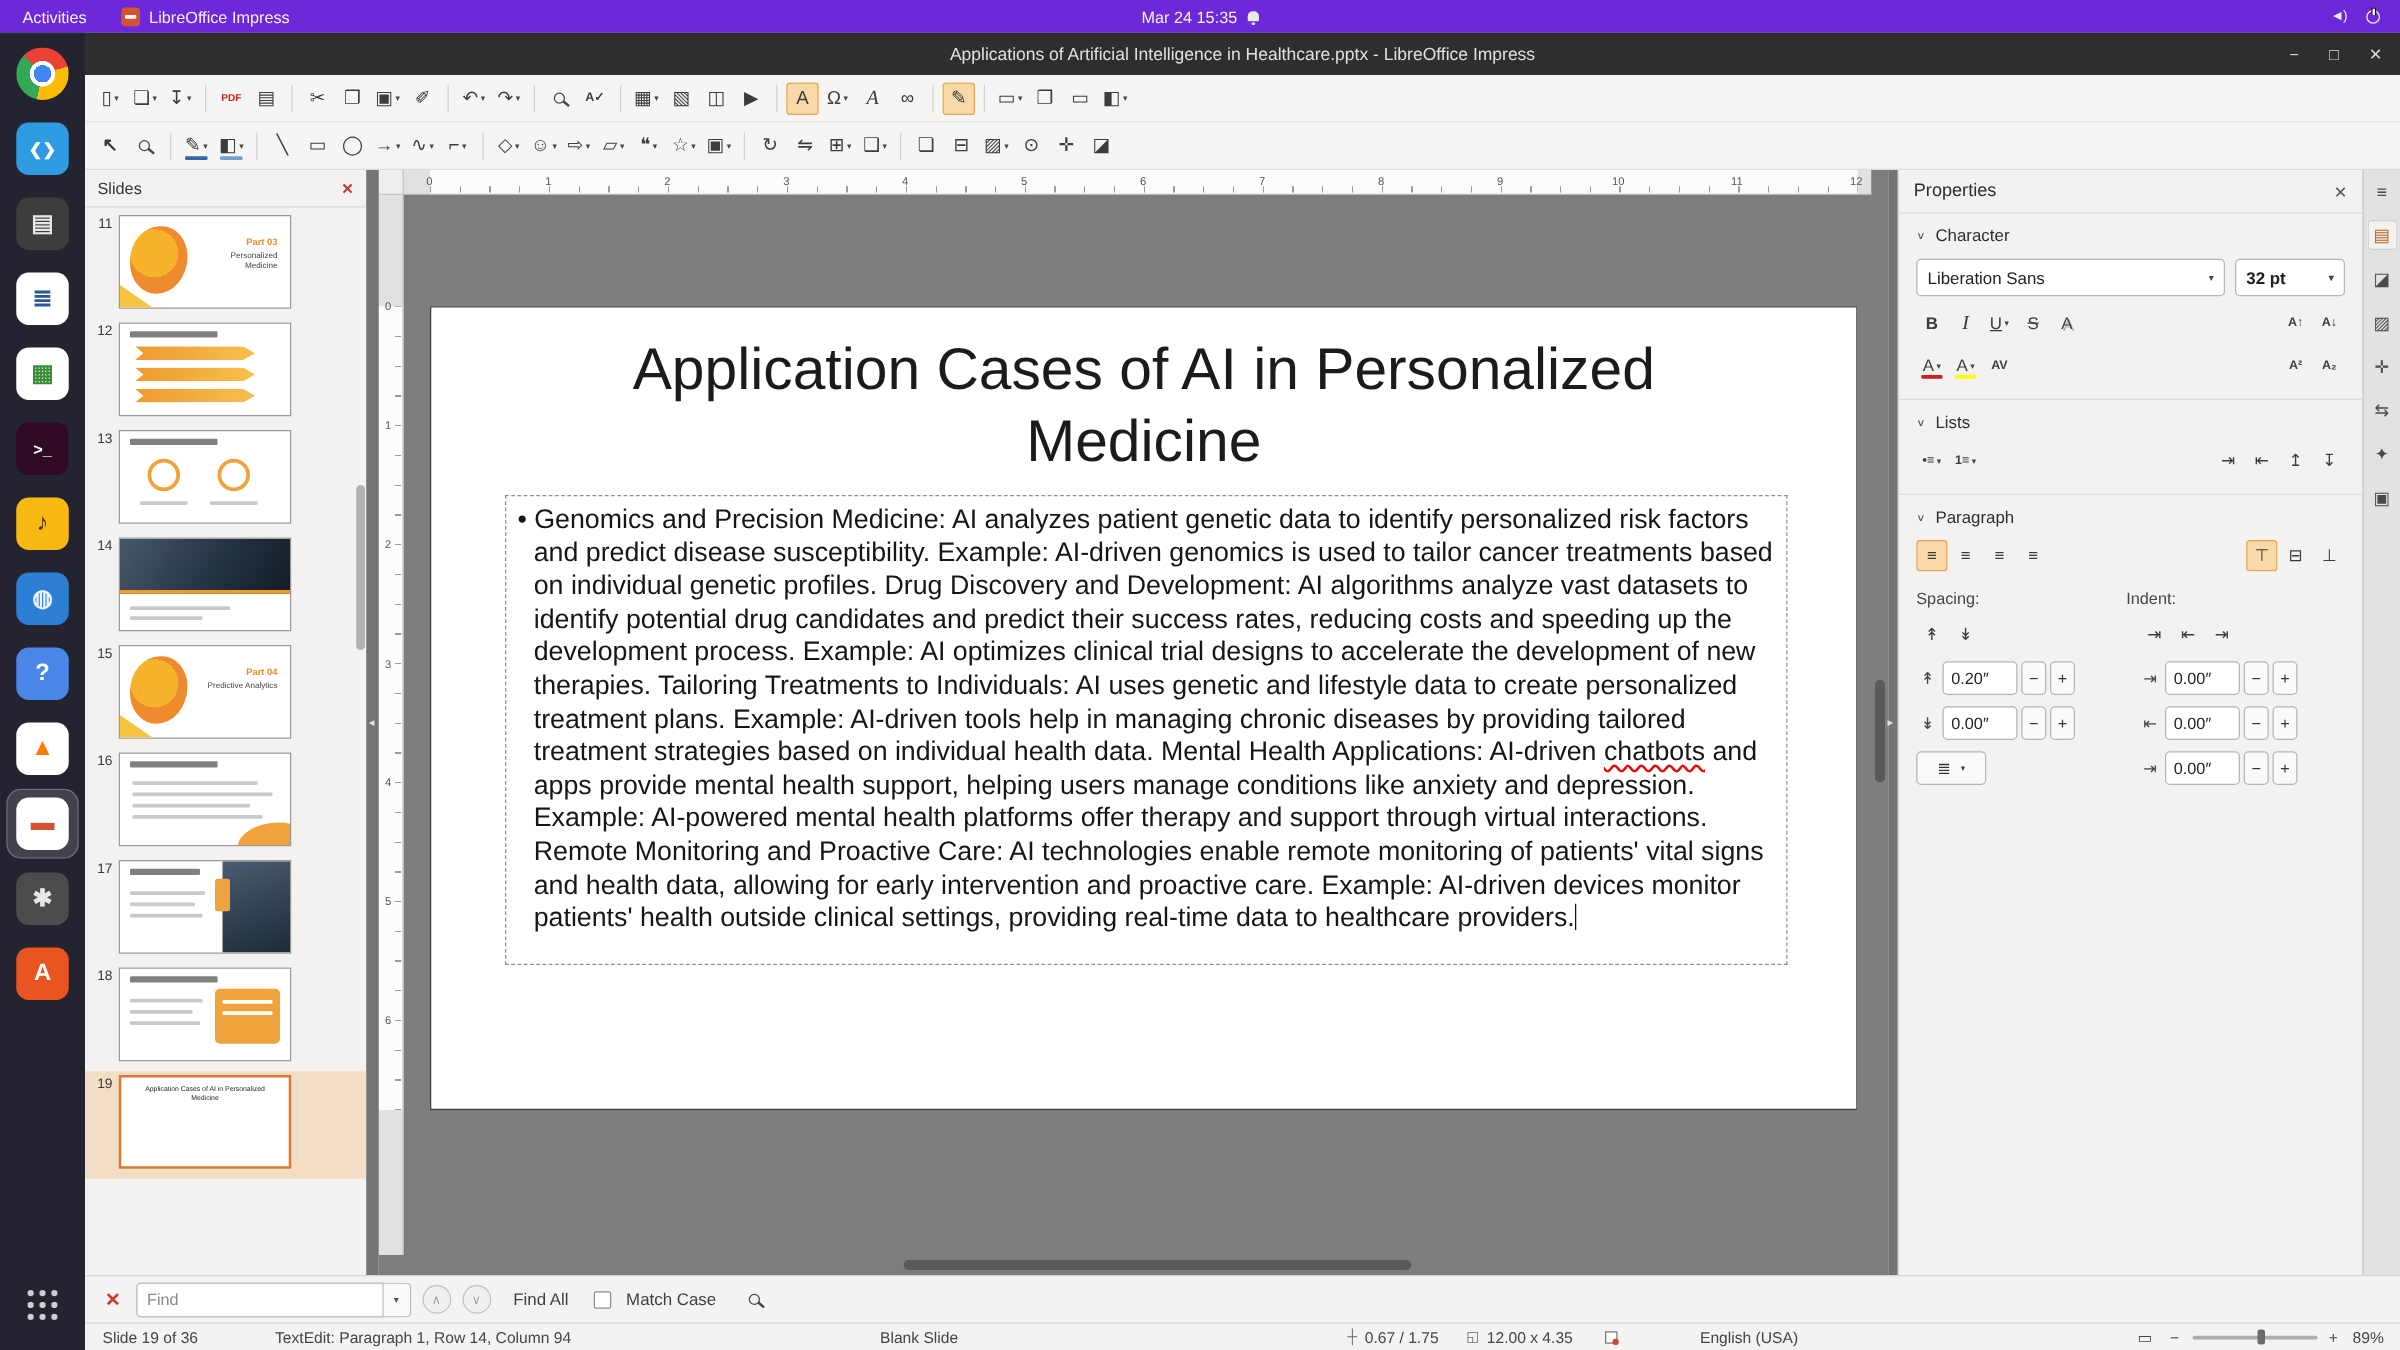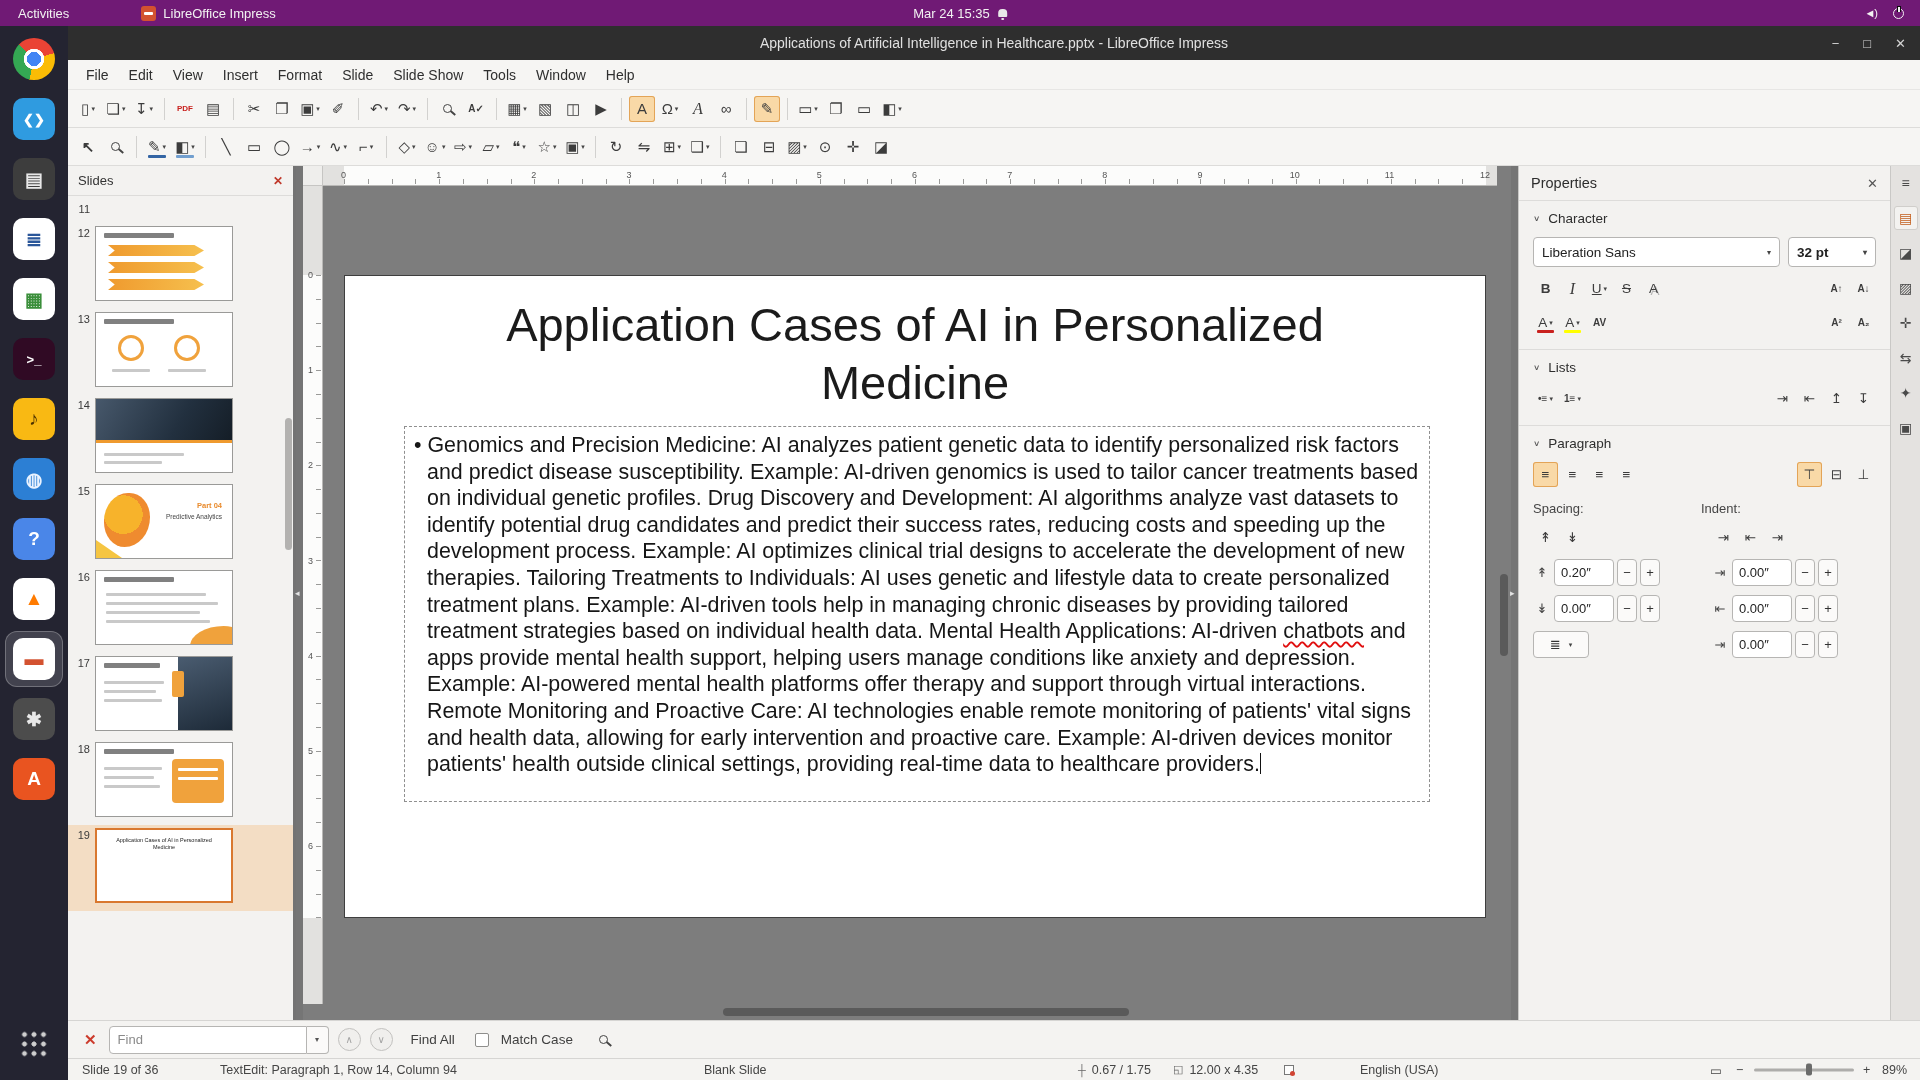--- a/index.html
+++ b/index.html
@@ -1,21 +1,21 @@
 <!DOCTYPE html>
 <html><head>
 <meta charset="utf-8">
 <style>
   html,body{margin:0;padding:0;width:1920px;height:1080px;overflow:hidden;background:#7d7d7d;
     font-family:"Liberation Sans",sans-serif;-webkit-font-smoothing:antialiased;}
   *{box-sizing:border-box;}
 
   
-  #topbar{position:absolute;left:0;top:0;width:1920px;height:26px;background:#701a75;color:#f2f2f2;
-    display:flex;align-items:center;font-size:13px;z-index:60;gap:44px;}
+  #topbar{position:absolute;left:0;top:0;width:1920px;height:26px;background:#6d28d9;color:#f2f2f2;
+    display:flex;align-items:center;font-size:13px;z-index:60;}
   .tb-activities{padding:0 18px;height:100%;display:flex;align-items:center;}
   .tb-app{display:flex;align-items:center;gap:7px;padding:0 10px;}
   .impress-mini{width:15px;height:15px;border-radius:3px;background:#d35230;position:relative;}
   .impress-mini::after{content:"";position:absolute;left:3px;top:6px;right:3px;height:3px;background:#fff;border-radius:1px;}
   .tb-center{position:absolute;left:50%;transform:translateX(-50%);display:flex;gap:8px;align-items:center;}
   .bell{width:9px;height:8px;background:#e8e8e8;border-radius:4px 4px 1px 1px;position:relative;}
   .bell::after{content:"";position:absolute;left:3px;bottom:-3px;width:3px;height:2.5px;background:#e8e8e8;border-radius:50%;}
   .tb-right{margin-left:auto;display:flex;align-items:center;gap:16px;padding-right:16px;}
   .vol{font-size:11px;letter-spacing:-1px;}
   .pwr{width:11px;height:11px;border:1.5px solid #f2f2f2;border-radius:50%;position:relative;}
@@ -270,32 +270,20 @@
 
   <div id="titlebar">
     <span>Applications of Artificial Intelligence in Healthcare.pptx - LibreOffice Impress</span>
     <div class="win-controls">
       <span class="wc">−</span>
       <span class="wc">□</span>
       <span class="wc">✕</span>
     </div>
   </div>
 
-  <div id="menubar">
-      <div class="menu-item">File</div>
-      <div class="menu-item">Edit</div>
-      <div class="menu-item">View</div>
-      <div class="menu-item">Insert</div>
-      <div class="menu-item">Format</div>
-      <div class="menu-item">Slide</div>
-      <div class="menu-item">Slide Show</div>
-      <div class="menu-item">Tools</div>
-      <div class="menu-item">Window</div>
-      <div class="menu-item">Help</div>
-    </div>
 
   <div class="toolbar">
       <div class="tbtn">
         <span class="glyph">▯</span>
         <span class="dd">▾</span>
       </div>
       <div class="tbtn">
         <span class="glyph">❏</span>
         <span class="dd">▾</span>
       </div>
@@ -498,20 +486,26 @@
 
     <div id="slides-panel">
       <div class="sp-header">
         <span>Slides</span>
         <span class="sp-close">✕</span>
       </div>
       <div class="sp-list">
         <div class="sp-scrollbar"></div>
       <div class="thumb-row">
             <div class="tnum">11</div>
+            <div class="thumb k-part">
+              <div class="tp-blob"></div>
+              <div class="tp-tri"></div>
+              <div class="tp-part">Part 03</div>
+              <div class="tp-lab">Personalized Medicine</div>
+            </div>
           </div>
           <div class="thumb-row">
             <div class="tnum">12</div>
             <div class="thumb k-chevrons">
               <div class="tt-bar"></div>
               <div class="tc-ch" style="top:18px"></div>
               <div class="tc-ch" style="top:35px"></div>
               <div class="tc-ch" style="top:52px"></div>
             </div>
           </div>

